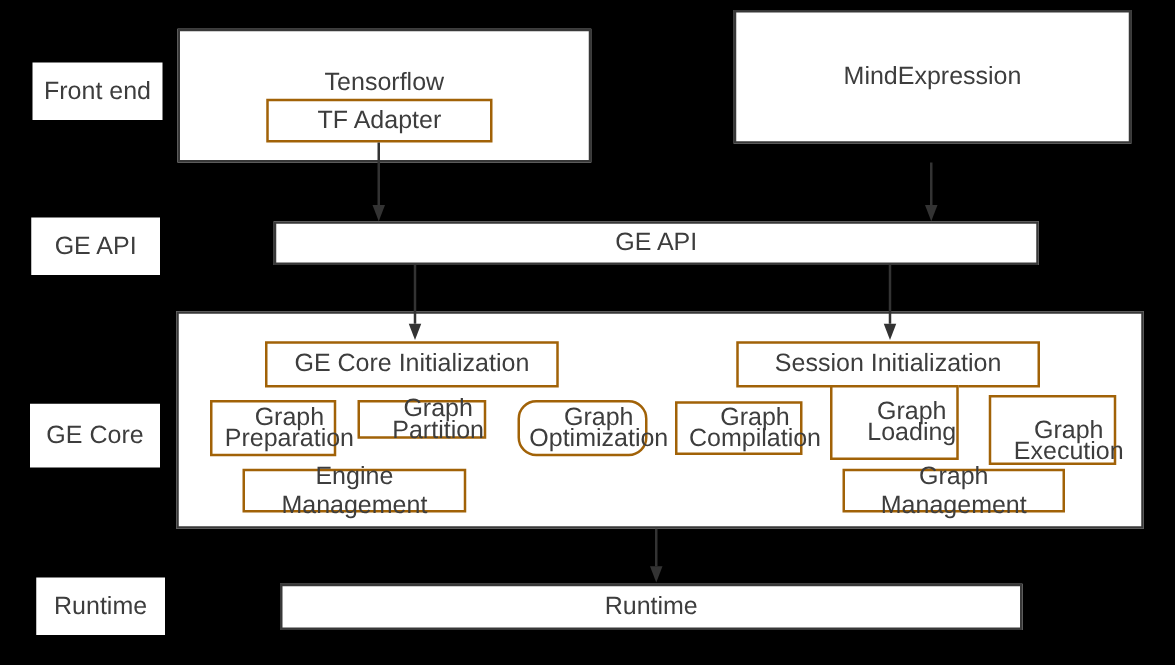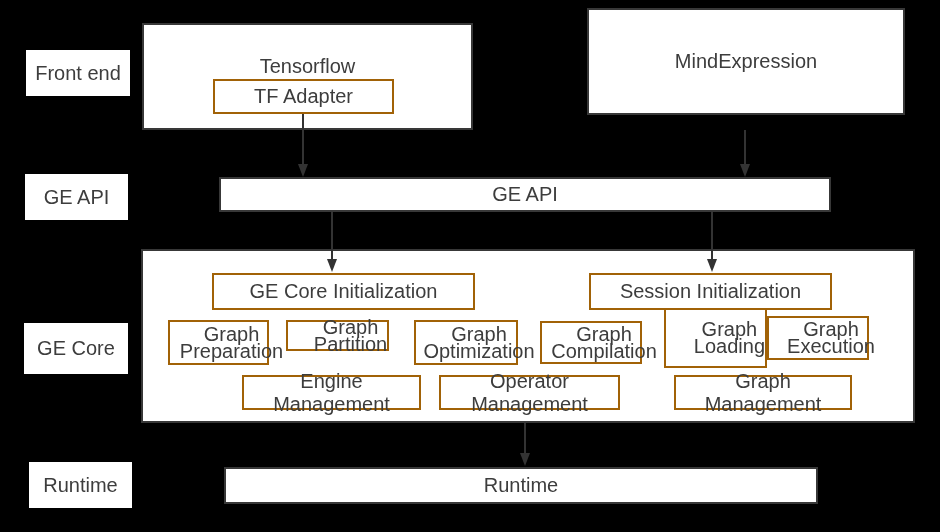--- a/index.html
+++ b/index.html
@@ -73,44 +73,43 @@
     <div class="box-title">Tensorflow</div>
     <div class="inner-box" style="left:69px;top:54px;width:181px;height:35px;">TF Adapter</div>
   </div>
 
   <div class="big-box center-flex" style="left:587px;top:8px;width:318px;height:107px;">MindExpression</div>
 
   <div class="big-box center-flex" style="left:219px;top:177px;width:612px;height:35px;">GE API</div>
 
   <div class="big-box" style="left:141px;top:249px;width:774px;height:174px;">
 
-    <div class="inner-box" style="left:69px;top:22px;width:263px;height:37px;">GE Core Initialization</div>
+    <div class="inner-box" style="left:69px;top:22px;width:235px;height:37px;">GE Core Initialization</div>
     <div class="inner-box" style="left:446px;top:22px;width:243px;height:37px;">Session Initialization</div>
 
     <div class="inner-box two-line" style="left:25px;top:69px;width:101px;height:45px;">
       <span>Graph Preparation</span>
     </div>
     <div class="inner-box two-line" style="left:143px;top:69px;width:103px;height:31px;">
       <span>Graph Partition</span>
     </div>
-    <div class="inner-box two-line" style="left:271px;top:69px;width:104px;height:45px;">
+    <div class="inner-box two-line" style="left:271px;top:69px;width:104px;height:45px;border-radius:15px;">
       <span>Graph Optimization</span>
     </div>
     <div class="inner-box two-line" style="left:397px;top:70px;width:102px;height:43px;">
       <span>Graph Compilation</span>
     </div>
     <div class="inner-box two-line" style="left:521px;top:57px;width:103px;height:60px;justify-content:flex-end;">
       <span>Graph Loading</span>
     </div>
-    <div class="inner-box two-line" style="left:624px;top:65px;width:102px;height:44px;">
+    <div class="inner-box two-line" style="left:648px;top:65px;width:102px;height:56px;align-items:flex-end;">
       <span>Graph Execution</span>
     </div>
 
-    <div class="inner-box" style="left:51px;top:124px;width:179px;height:35px;margin-left:48px;">Engine Management</div>
-    <div class="inner-box" style="left:296px;top:124px;width:181px;height:35px;">Operator Management</div>
+    <div class="inner-box" style="left:51px;top:124px;width:179px;height:35px;">Engine Management</div>
     <div class="inner-box" style="left:531px;top:124px;width:178px;height:35px;">Graph Management</div>
   </div>
 
   <div class="big-box center-flex" style="left:224px;top:467px;width:594px;height:37px;">Runtime</div>
 
   <div>
     <div class="arrow-stem" style="left:302px;top:114px;height:50px;"></div>
     <div class="arrow-head" style="left:298px;top:164px;"></div>
   </div>
   <div>

